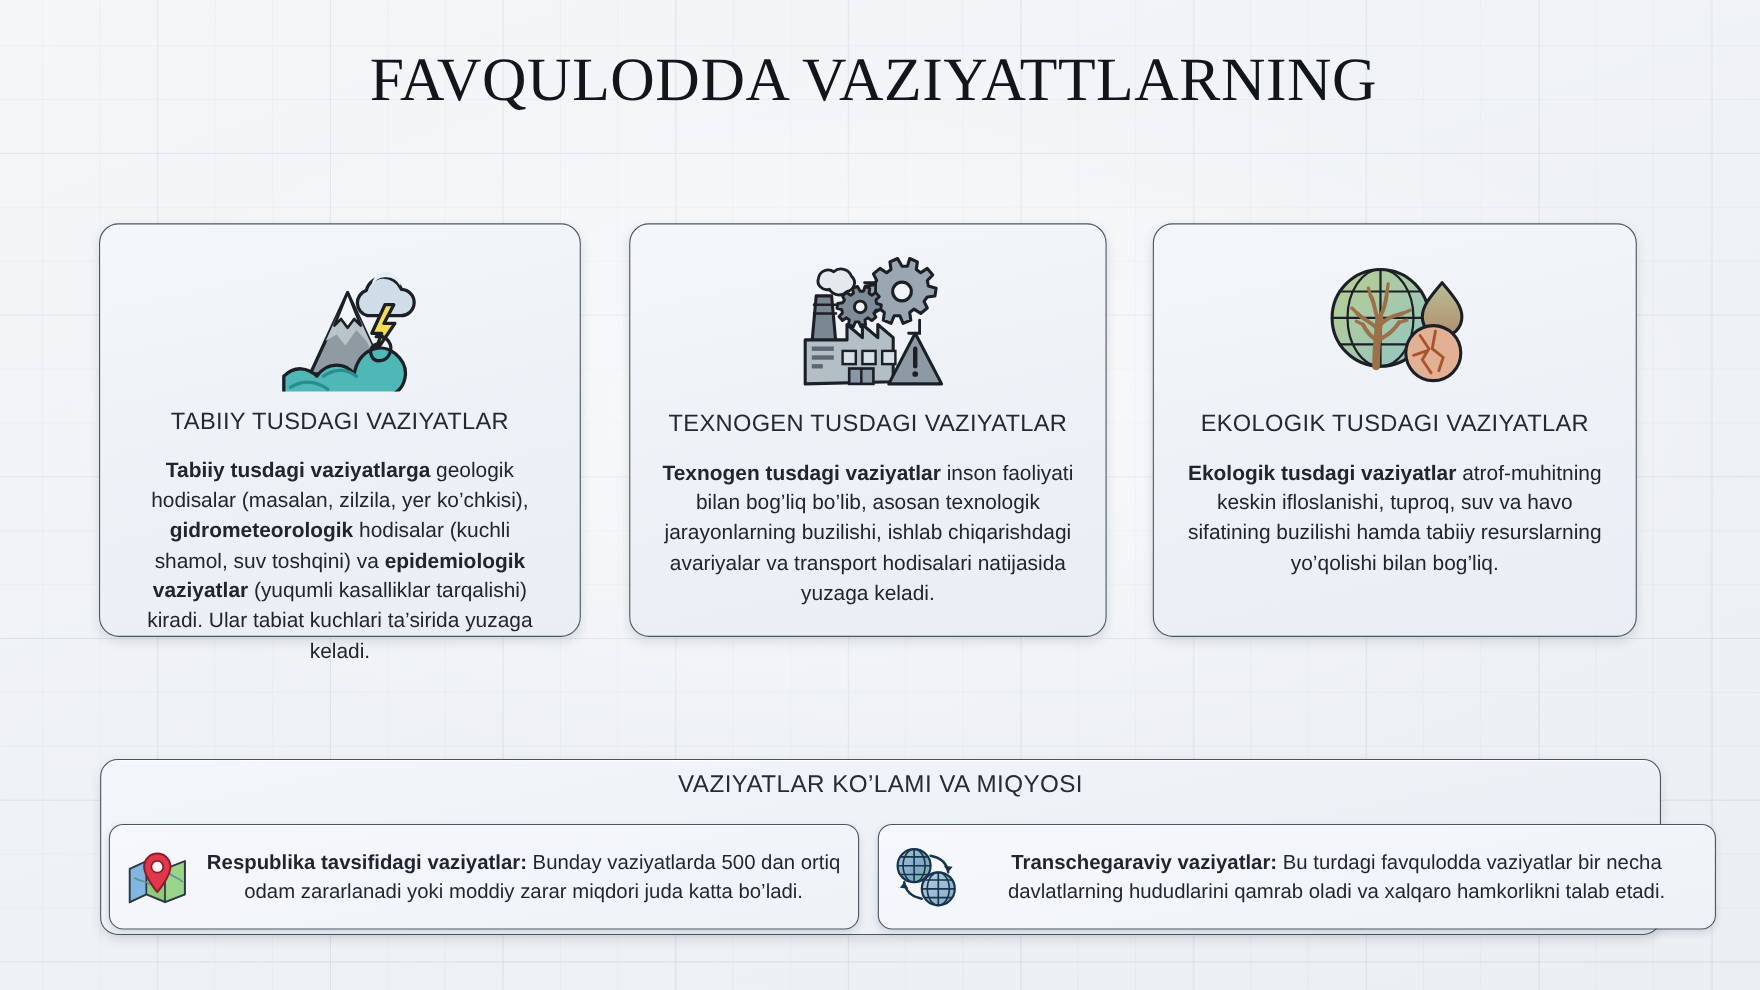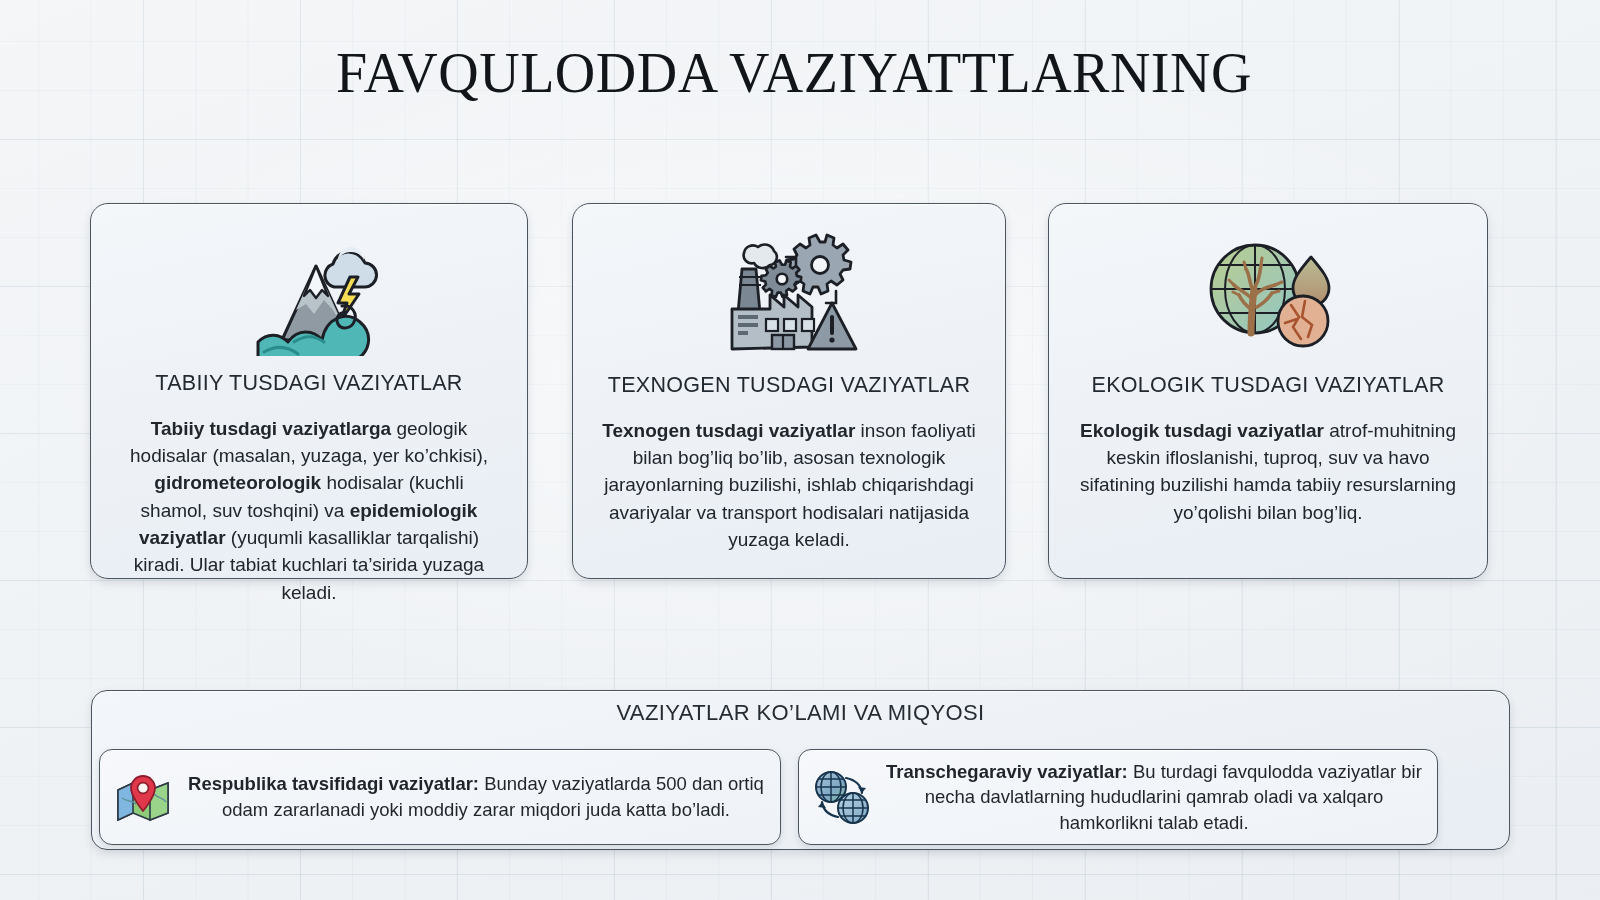--- a/index.html
+++ b/index.html
@@ -136,21 +136,21 @@
     border: 1.6px solid #4a5560;
     border-radius: 13px;
     background: linear-gradient(168deg, #f6f8fb 0%, #eef2f7 100%);
     box-shadow: 0 3px 7px rgba(40,55,70,0.14), inset 0 1px 0 rgba(255,255,255,0.9);
     display: flex;
     align-items: center;
     padding: 8px 14px 8px 12px;
     gap: 12px;
   }
   #scope-card-republic { left: 7px;   width: 682px; }
-  #scope-card-trans    { left: 706px; width: 640px; }
+  #scope-card-trans    { left: 706px; width: 762px; }
 
   .scope-icon {
     flex: 0 0 62px;
     height: 66px;
     display: flex;
     align-items: center;
     justify-content: center;
   }
   .scope-text {
     font-size: 18.5px;
@@ -188,21 +188,21 @@
         <path d="M116 47 L104 73 L113 73 L106 92 L125 64 L115 64 L124 47 Z" fill="#f5dd55" stroke="#1c2026" stroke-width="3" stroke-linejoin="round"></path>
 
         <path d="M24 112 c10 -10 22 -8 30 0 c10 -14 26 -12 34 -2 c4 -22 24 -30 38 -18 c14 12 10 32 -6 38 H24 Z" fill="#4fb7b5" stroke="#1c2026" stroke-width="3" stroke-linejoin="round"></path>
         <path d="M108 76 c10 -2 16 8 12 16 c-3 7 -13 8 -16 2 c-3 -6 1 -12 7 -11" fill="none" stroke="#1c2026" stroke-width="3" stroke-linecap="round"></path>
         <path d="M30 122 c14 -8 26 -4 34 2" fill="none" stroke="#2a8c8c" stroke-width="3" stroke-linecap="round"></path>
         <path d="M60 112 c12 -8 22 -6 30 0" fill="none" stroke="#2a8c8c" stroke-width="3" stroke-linecap="round"></path>
       </svg>
     </div>
     <div class="card-title">TABIIY TUSDAGI VAZIYATLAR</div>
     <div class="card-body">
-      <b>Tabiiy tusdagi vaziyatlarga</b><span> geologik hodisalar (masalan, yuzaga, yer ko’chkisi), </span><b>gidrometeorologik</b><span> hodisalar (kuchli shamol, suv toshqini) va </span><b>epidemiologik vaziyatlar</b><span> (yuqumli kasalliklar tarqalishi) kiradi. Ular tabiat kuchlari ta’sirida yuzaga keladi.</span>
+      <b>Tabiiy tusdagi vaziyatlarga</b><span> geologik hodisalar (masalan, zilzila, yer ko’chkisi), </span><b>gidrometeorologik</b><span> hodisalar (kuchli shamol, suv toshqini) va </span><b>epidemiologik vaziyatlar</b><span> (yuqumli kasalliklar tarqalishi) kiradi. Ular tabiat kuchlari ta’sirida yuzaga keladi.</span>
     </div>
   </div>
 
   <div class="card" id="card-eco">
     <div class="card-icon">
       <svg width="150" height="126" viewBox="0 0 150 126">
         <defs>
           <linearGradient id="globeGrad" x1="0" y1="0" x2="1" y2="1">
             <stop offset="0%" stop-color="#b9cf8e"></stop>
             <stop offset="45%" stop-color="#a9c9a8"></stop>

